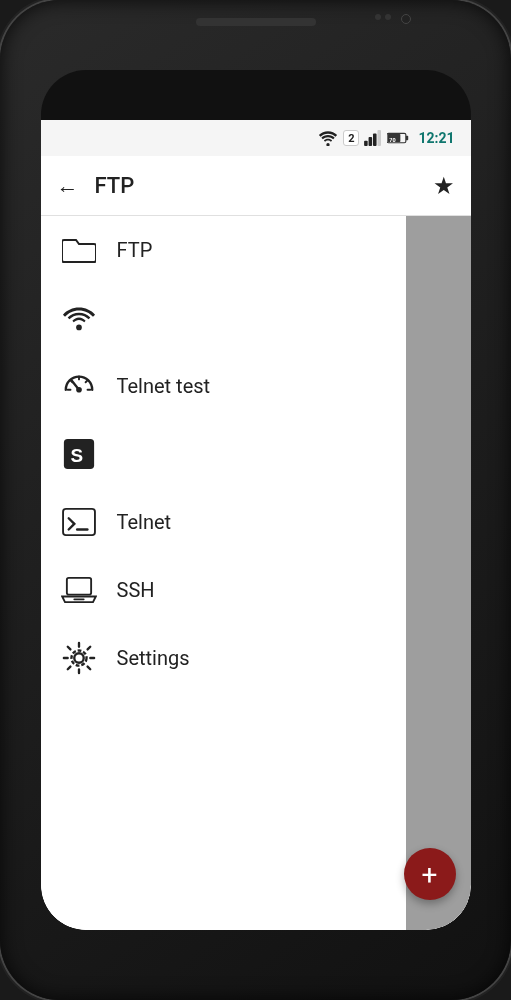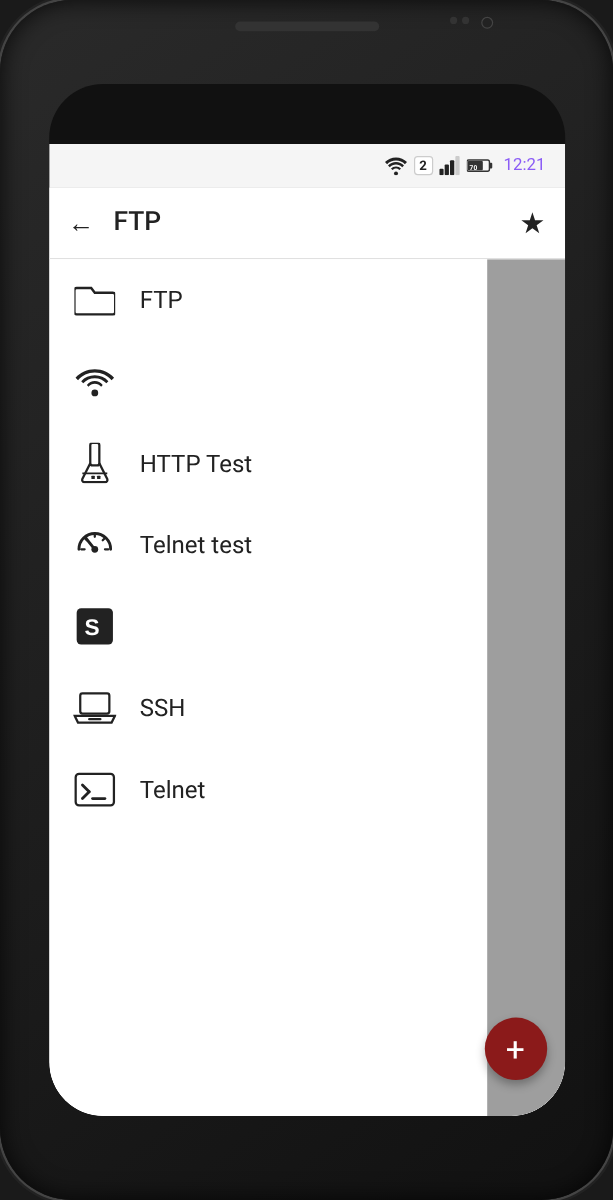--- a/index.html
+++ b/index.html
@@ -90,22 +90,22 @@
     }
 
     .status-icons {
       display: flex;
       align-items: center;
       gap: 5px;
     }
 
     .status-time {
       font-size: 14px;
-      font-weight: normal;
-      color: #8b5cf6;
+      font-weight: bold;
+      color: #0f766e;
       margin-left: 4px;
     }
 
     
     .app-bar {
       background: #fff;
       height: 60px;
       display: flex;
       align-items: center;
       padding: 0 16px;
@@ -283,32 +283,20 @@
           <div class="menu-item-icon">
             <svg width="34" height="28" viewBox="0 0 36 28" fill="#222">
               <path d="M18 6C12 6 6.8 8.6 3.2 12.7L1 10.5C5.2 5.8 11.2 3 18 3s12.8 2.8 17 7.5l-2.2 2.2C29.2 8.6 24 6 18 6z"></path>
               <path d="M18 11c-4 0-7.6 1.7-10.2 4.4L6 13.6C9.1 10.3 13.3 8.5 18 8.5s8.9 1.8 12 5.1l-1.8 1.8C25.6 12.7 22 11 18 11z"></path>
               <path d="M18 16c-2.2 0-4.2 1-5.6 2.5L11 17C12.8 14.9 15.2 13.5 18 13.5s5.2 1.4 7 3.5l-1.4 1.5C22.2 17 20.2 16 18 16z"></path>
               <circle cx="18" cy="24" r="3"></circle>
             </svg>
           </div>
         </div>
 
-        <div class="menu-item">
-          <div class="menu-item-icon">
-            <svg width="28" height="34" viewBox="0 0 28 36" fill="none">
-              <rect x="10" y="0" width="8" height="20" rx="2" stroke="#222" stroke-width="2" fill="none"></rect>
-              <path d="M10 18 L3 32 a2 2 0 0 0 1.8 2.8h18.4a2 2 0 0 0 1.8-2.8L18 18" stroke="#222" stroke-width="2" fill="none"></path>
-              <line x1="3" y1="27" x2="25" y2="27" stroke="#222" stroke-width="1.5"></line>
-              <rect x="11" y="29" width="3" height="3" rx="0.5" fill="#222"></rect>
-              <rect x="16" y="29" width="3" height="3" rx="0.5" fill="#222"></rect>
-            </svg>
-          </div>
-          <span class="menu-item-label">HTTP Test</span>
-        </div>
 
         <div class="menu-item">
           <div class="menu-item-icon">
             <svg width="34" height="34" viewBox="0 0 36 36" fill="none">
               <path d="M4 22 A14 14 0 1 1 32 22" stroke="#222" stroke-width="2.5" fill="none" stroke-linecap="round"></path>
               <line x1="18" y1="22" x2="10" y2="12" stroke="#222" stroke-width="2.5" stroke-linecap="round"></line>
               <circle cx="18" cy="22" r="3" fill="#222"></circle>
               <line x1="6" y1="22" x2="9" y2="22" stroke="#222" stroke-width="2" stroke-linecap="round"></line>
               <line x1="30" y1="22" x2="27" y2="22" stroke="#222" stroke-width="2" stroke-linecap="round"></line>
               <line x1="9" y1="12" x2="11" y2="14" stroke="#222" stroke-width="2" stroke-linecap="round"></line>
@@ -323,39 +311,49 @@
           <div class="menu-item-icon">
             <svg width="34" height="34" viewBox="0 0 36 36" fill="none">
               <rect x="2" y="2" width="32" height="32" rx="4" fill="#222"></rect>
               <text x="9" y="26" font-size="20" font-weight="bold" fill="white" font-family="Arial">S</text>
             </svg>
           </div>
         </div>
 
         <div class="menu-item">
           <div class="menu-item-icon">
-            <svg width="36" height="28" viewBox="0 0 38 30" fill="none">
-              <rect x="6" y="2" width="26" height="18" rx="2" stroke="#222" stroke-width="2" fill="none"></rect>
-              <path d="M1 22h36l-3 6H4L1 22z" stroke="#222" stroke-width="2" fill="none"></path>
-              <line x1="14" y1="25" x2="24" y2="25" stroke="#222" stroke-width="2" stroke-linecap="round"></line>
-            </svg>
-          </div>
-          <span class="menu-item-label">SSH</span>
-        </div>
-
-        <div class="menu-item">
-          <div class="menu-item-icon">
             <svg width="36" height="30" viewBox="0 0 38 32" fill="none">
               <rect x="2" y="2" width="34" height="28" rx="3" stroke="#222" stroke-width="2" fill="none"></rect>
               <line x1="8" y1="12" x2="14" y2="18" stroke="#222" stroke-width="2.5" stroke-linecap="round"></line>
               <line x1="14" y1="18" x2="8" y2="24" stroke="#222" stroke-width="2.5" stroke-linecap="round"></line>
               <line x1="17" y1="24" x2="28" y2="24" stroke="#222" stroke-width="2.5" stroke-linecap="round"></line>
             </svg>
           </div>
           <span class="menu-item-label">Telnet</span>
         </div>
 
+        <div class="menu-item">
+          <div class="menu-item-icon">
+            <svg width="36" height="28" viewBox="0 0 38 30" fill="none">
+              <rect x="6" y="2" width="26" height="18" rx="2" stroke="#222" stroke-width="2" fill="none"></rect>
+              <path d="M1 22h36l-3 6H4L1 22z" stroke="#222" stroke-width="2" fill="none"></path>
+              <line x1="14" y1="25" x2="24" y2="25" stroke="#222" stroke-width="2" stroke-linecap="round"></line>
+            </svg>
+          </div>
+          <span class="menu-item-label">SSH</span>
+        </div>
+
+        <div class="menu-item">
+          <div class="menu-item-icon">
+            <svg width="34" height="34" viewBox="0 0 36 36" fill="none">
+              <circle cx="18" cy="18" r="5" stroke="#222" stroke-width="2.5" fill="none"></circle>
+              <path d="M18 2v4M18 30v4M2 18h4M30 18h4M6.1 6.1l2.8 2.8M27.1 27.1l2.8 2.8M6.1 29.9l2.8-2.8M27.1 8.9l2.8-2.8" stroke="#222" stroke-width="2.5" stroke-linecap="round"></path>
+              <circle cx="18" cy="18" r="8" stroke="#222" stroke-width="2.5" fill="none" stroke-dasharray="4 2"></circle>
+            </svg>
+          </div>
+          <span class="menu-item-label">Settings</span>
+        </div>
 
         <div class="fab">+</div>
       </div>
     </div>
   </div>
 </div>
 
 </body></html>

